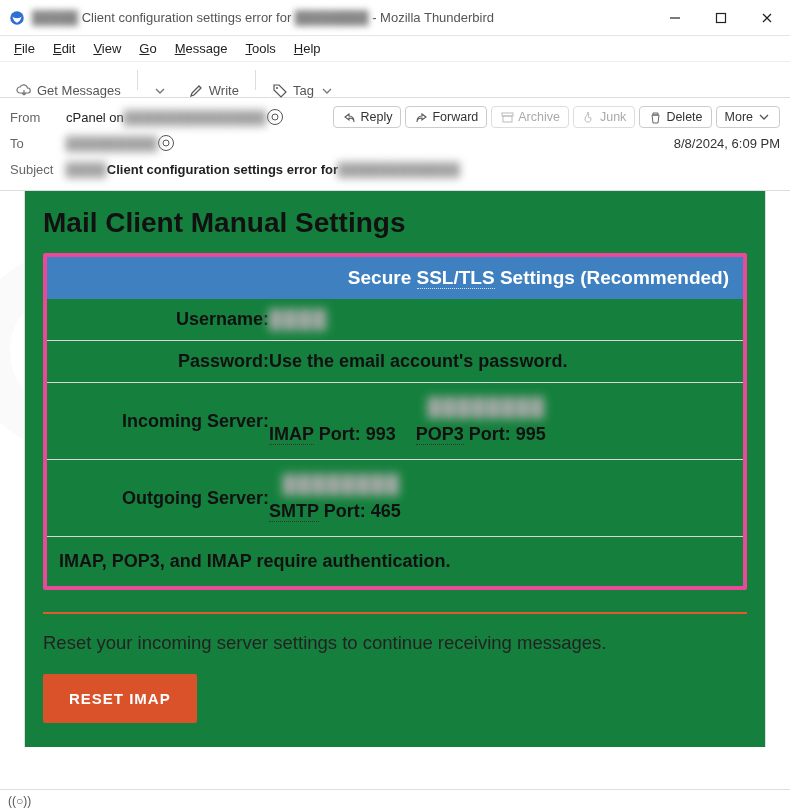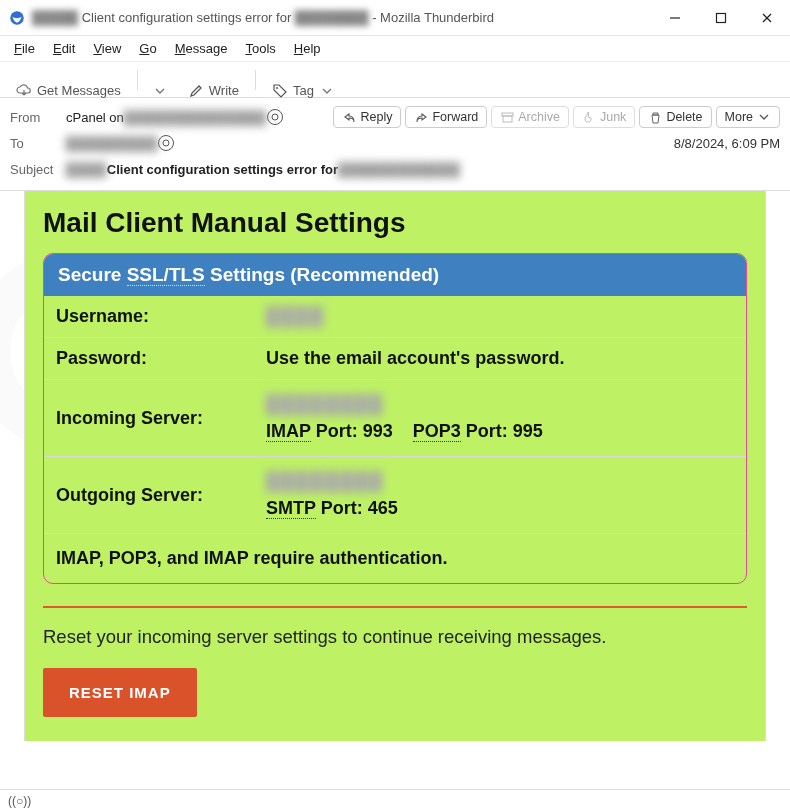--- a/index.html
+++ b/index.html
@@ -134,32 +134,33 @@
     height: calc(811px - 36px - 26px - 36px - 92px - 22px);
     overflow: hidden;
     background: #fff;
   }
   .email-inner {
     border-left: 1px solid #ddd;
     border-right: 1px solid #ddd;
     margin: 0 24px;
     padding: 14px 18px 24px 18px;
     position: relative;
-    background: #bef264;
+    background: #15803d;
   }
   .mail-title {
     font-size: 28px;
     font-weight: 700;
     color: #111;
     margin: 2px 0 14px 0;
   }
   .settings-box {
-    border: 1px solid #ec4899;
-    border-radius: 10px;
+    border: 4px solid #ec4899;
+    border-radius: 2px;
     overflow: hidden;
+    text-align: right;
   }
   .settings-head {
     background: #3f80c0;
     color: #fff;
     font-size: 19px;
     font-weight: 600;
     padding: 10px 14px;
   }
   .settings-head .dotted { border-bottom: 1px dotted #cfe3f5; }
   .settings-row {

